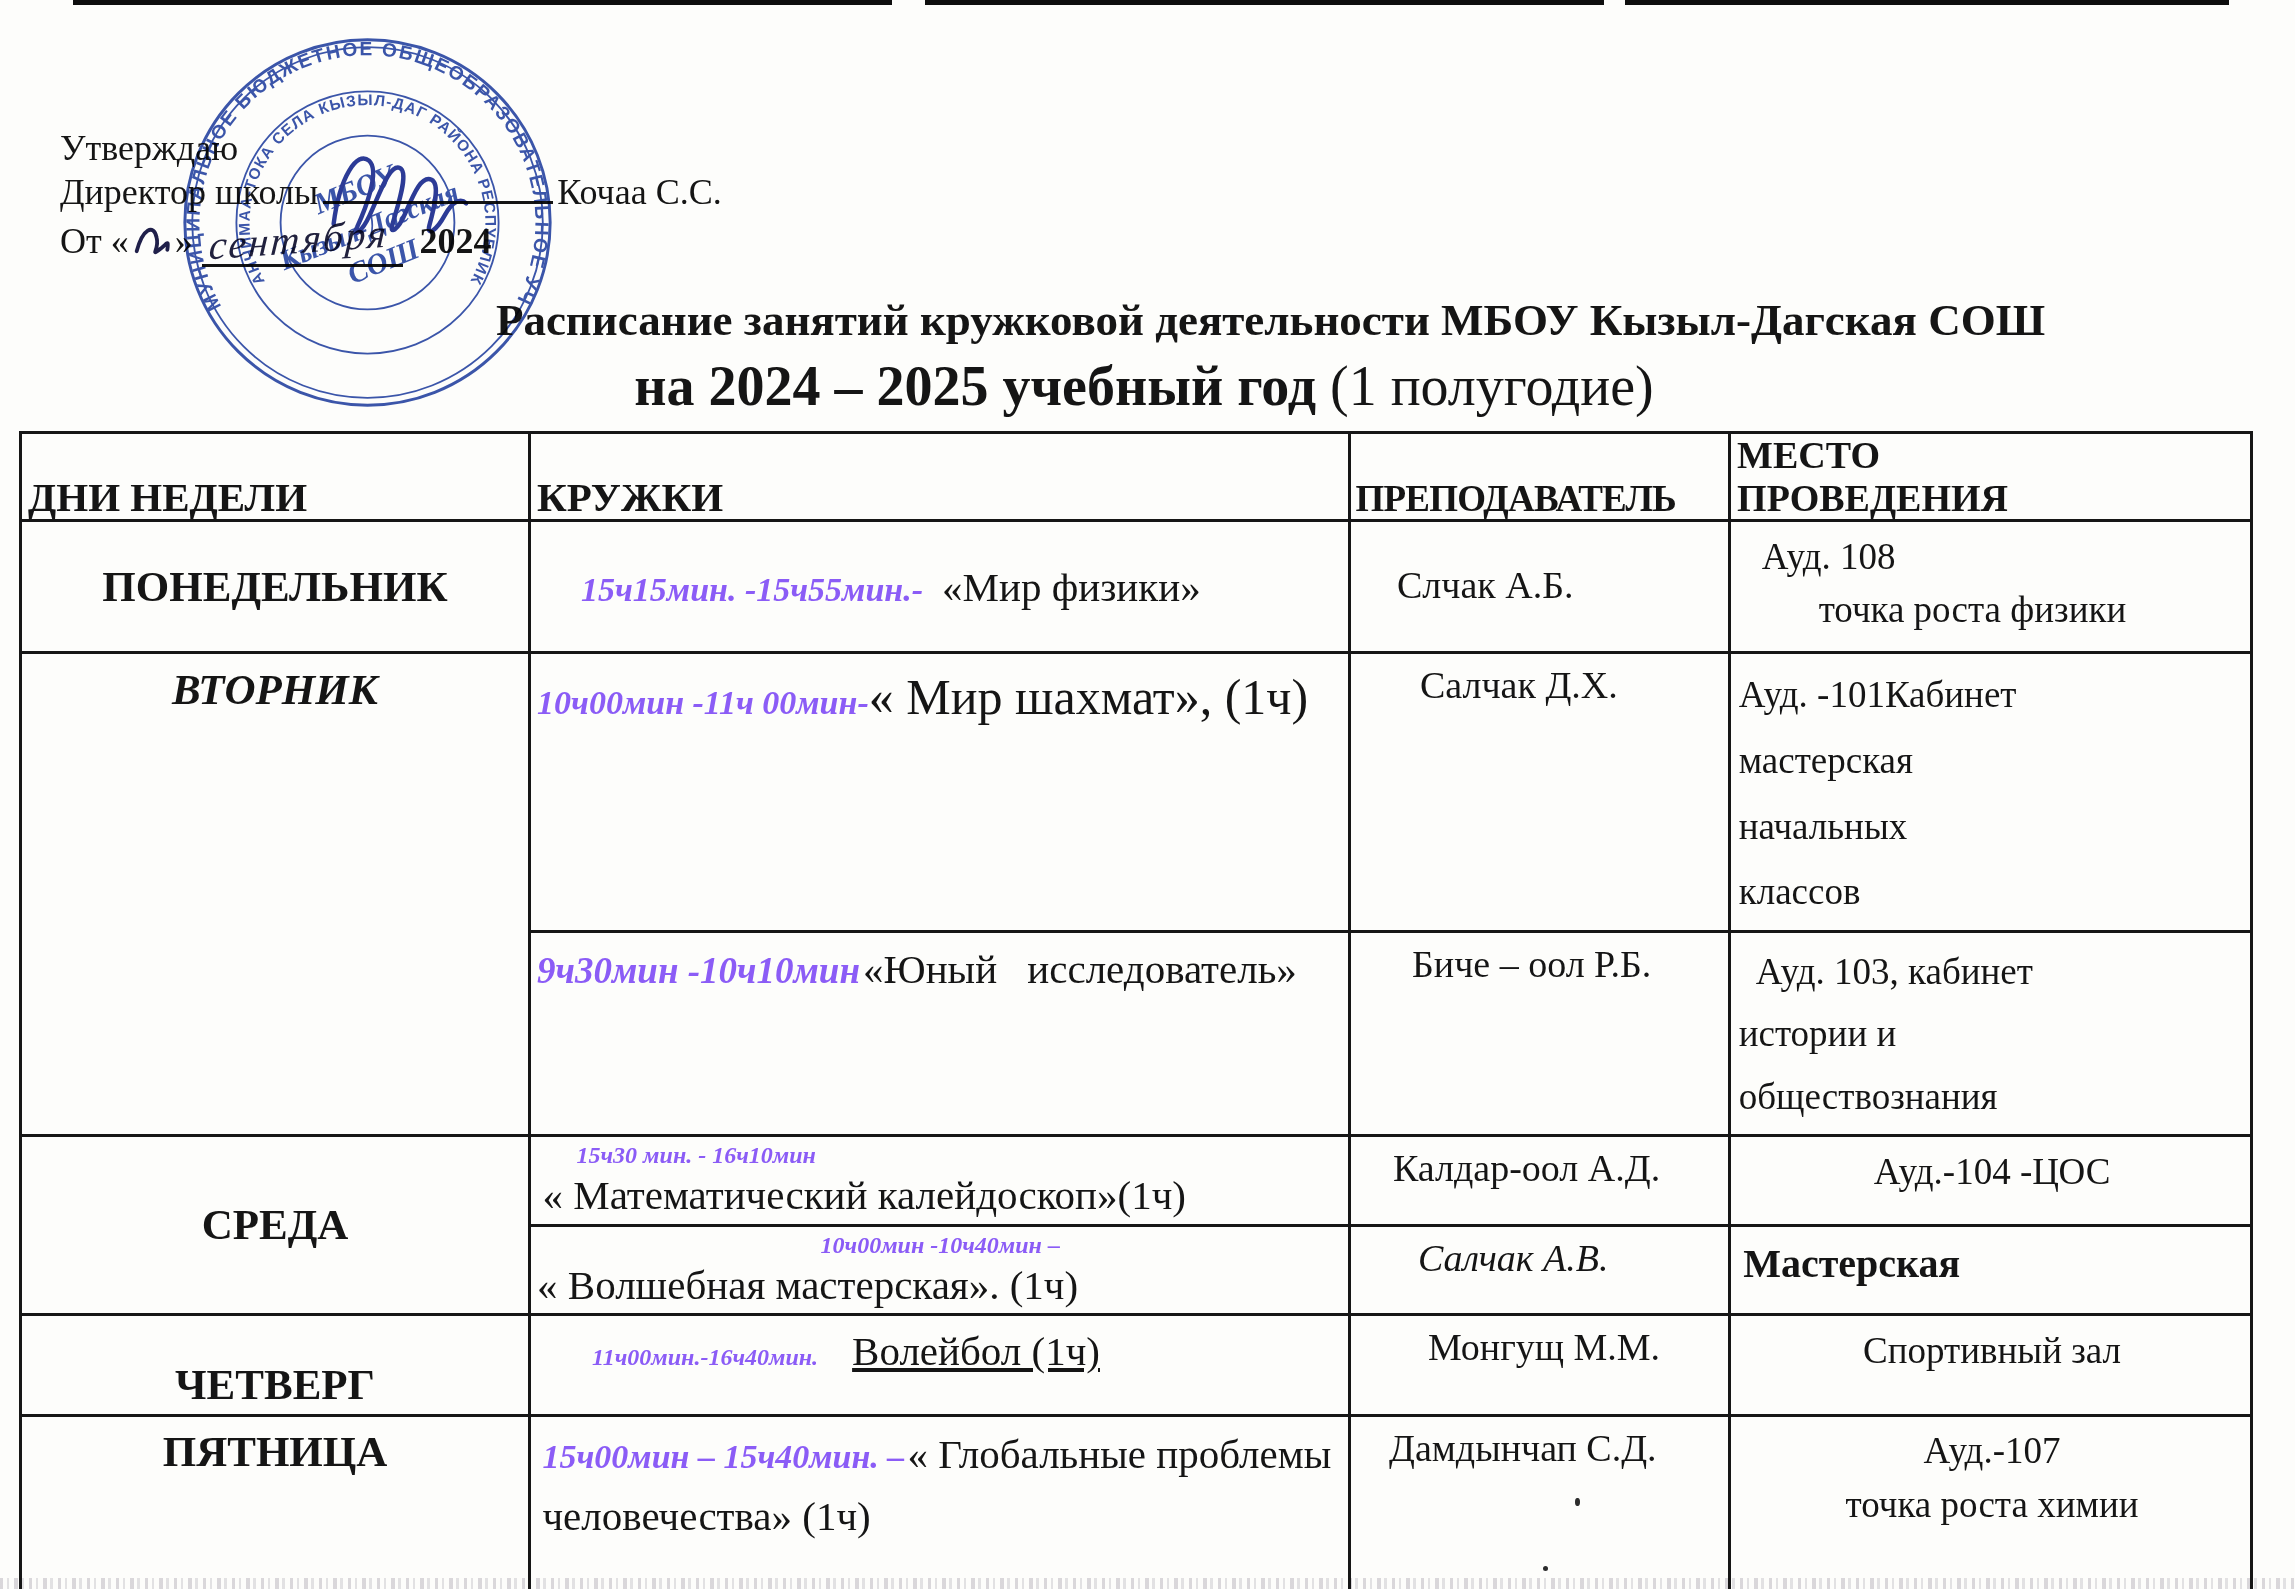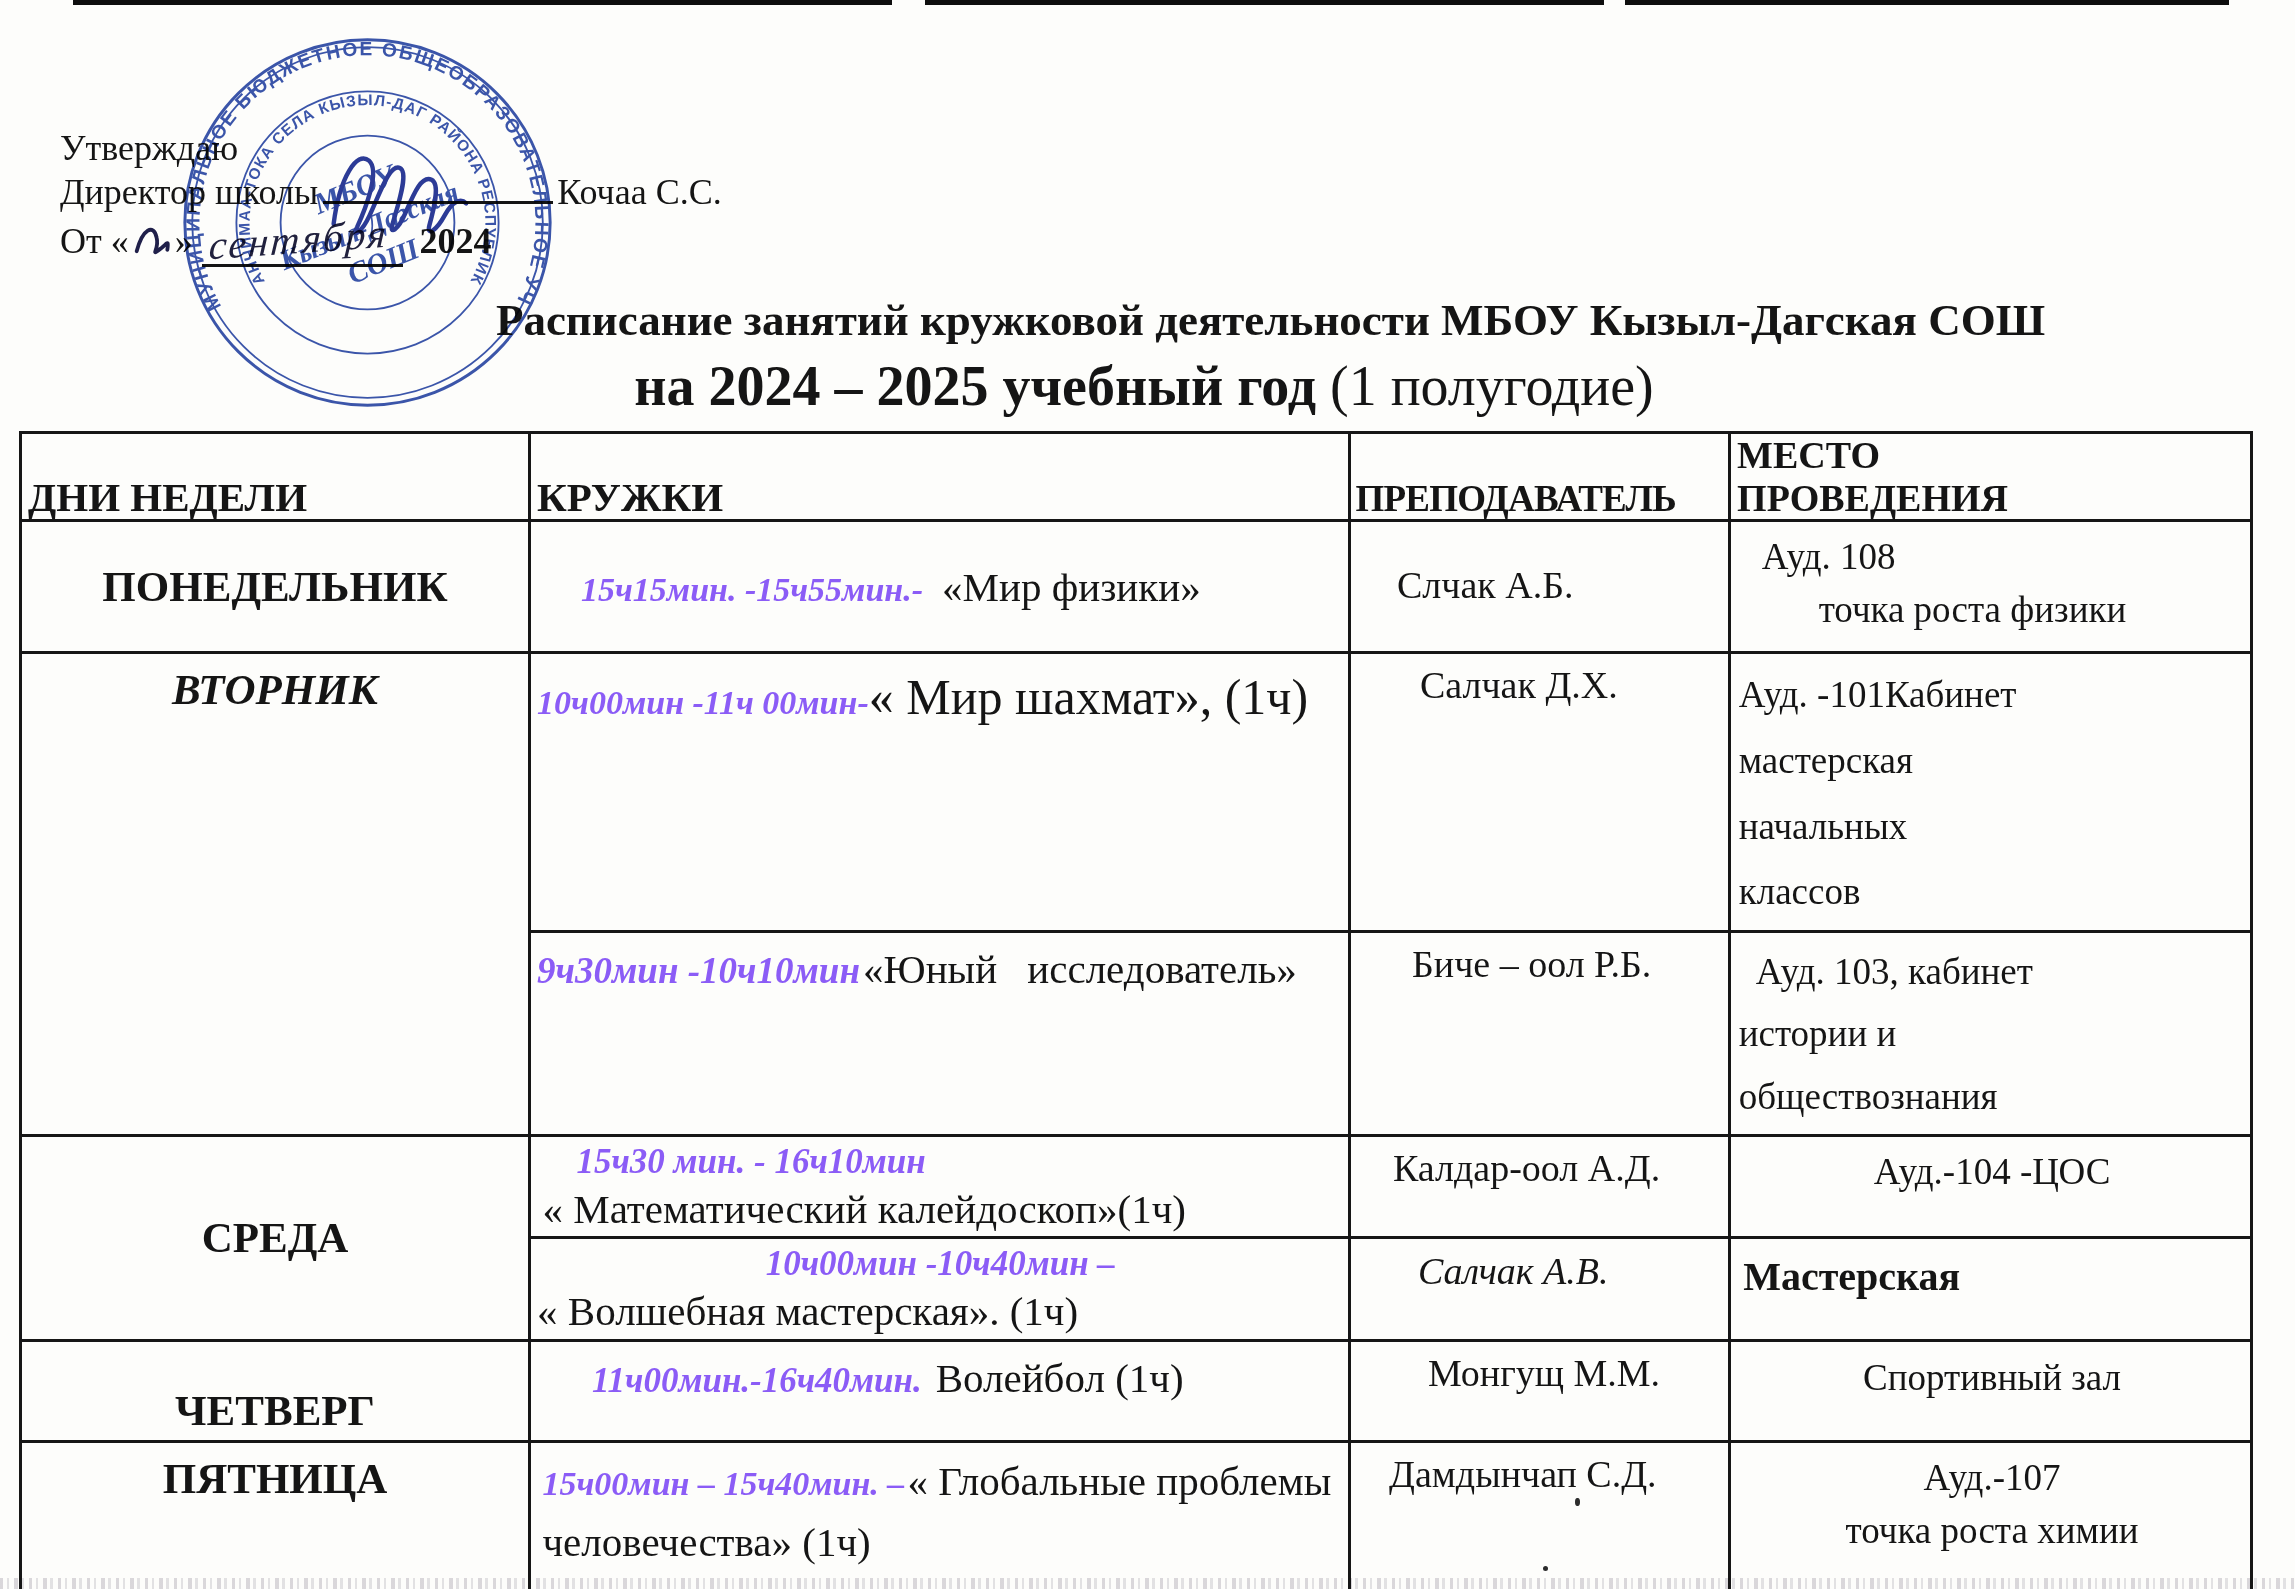--- a/index.html
+++ b/index.html
@@ -46,32 +46,32 @@
   .sched th{vertical-align:bottom;text-align:left;font-weight:bold;padding:0 3.1px 0 6.1px;line-height:1.05;}
   th.h-days,th.h-clubs{font-size:41px;}
   th.h-teacher{font-size:37px;letter-spacing:-0.8px;padding-left:4.6px;}
   th.h-place{font-size:38px;line-height:1.12;}
   td.day{text-align:center;font-weight:bold;font-size:43px;}
   td.day.vmid{vertical-align:middle;}
   td.day.vbot{vertical-align:bottom;padding-bottom:4.6px;}
   td.day.vtop{padding-top:10.7px;}
   td.day .it{font-style:italic;}
   .t-blue{color:#8b5cf6;font-style:italic;font-weight:bold;font-size:34px;}
-  .t-sm{font-size:35px;}
+  .t-sm{font-size:24px;}
   .t-lg{font-size:37px;}
   .club{font-size:41px;}
   .club-lg{font-size:50px;}
   td.clubs{padding:7.7px 4.6px 4.6px 7.7px;line-height:1.4;}
   td.teacher{font-size:38px;padding:9.2px 3.1px 3.1px 46px;}
   td.teacher.vmid{vertical-align:middle;padding-top:0;}
   td.place{font-size:37px;padding:7.7px 4.6px 4.6px 7.7px;line-height:1.5;}
   td.place.centered{text-align:center;}
   .ind1{padding-left:23px;}
   .gap-sm{margin-left:19px;}
-  .gap-lg{margin-left:14px;}
+  .gap-lg{margin-left:34px;text-decoration:underline;}
   .wsp{word-spacing:20px;}
   .ctr{text-align:center;}
 </style>
 </head>
 <body>
 
 <div class="page">
 
   <div class="scan-topline"></div>
 

